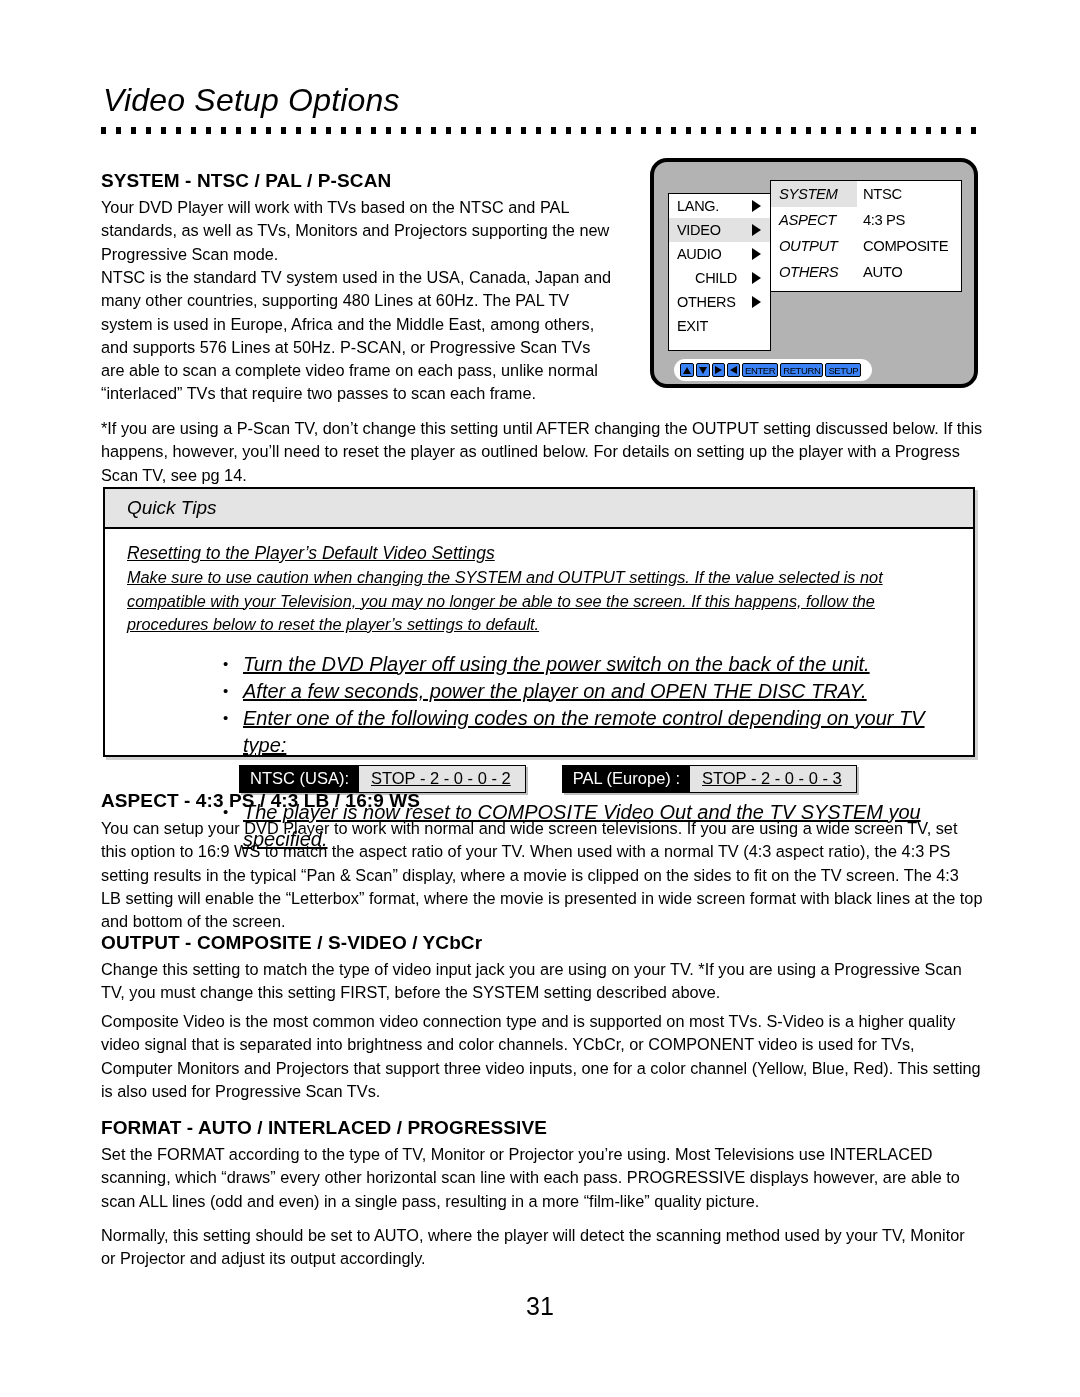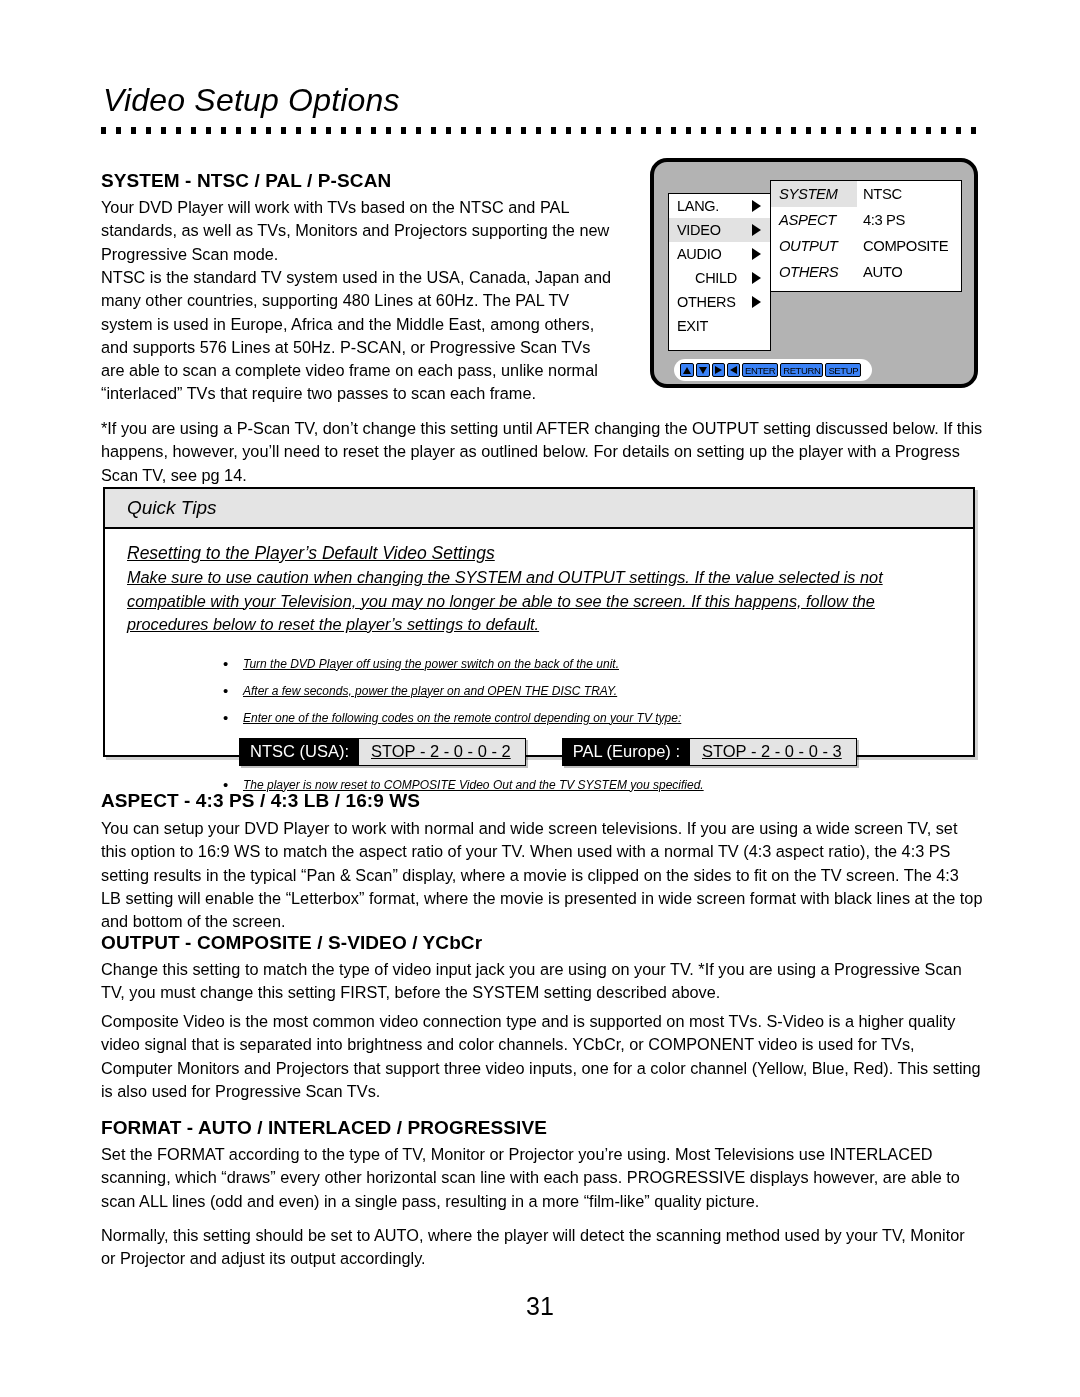--- a/index.html
+++ b/index.html
@@ -241,21 +241,21 @@
     line-height: 23.5px;
   }
   .tips-list {
     margin: 14px 0 0 0;
     padding: 0;
     list-style: none;
   }
   .tips-list li {
     position: relative;
     padding-left: 26px;
-    font-size: 12px;
+    font-size: 20px;
     font-style: italic;
     line-height: 27px;
     margin-left: 90px;
   }
   .tips-list li:before {
     content: "\2022";
     position: absolute;
     left: 6px;
     top: -1px;
     font-size: 15px;

